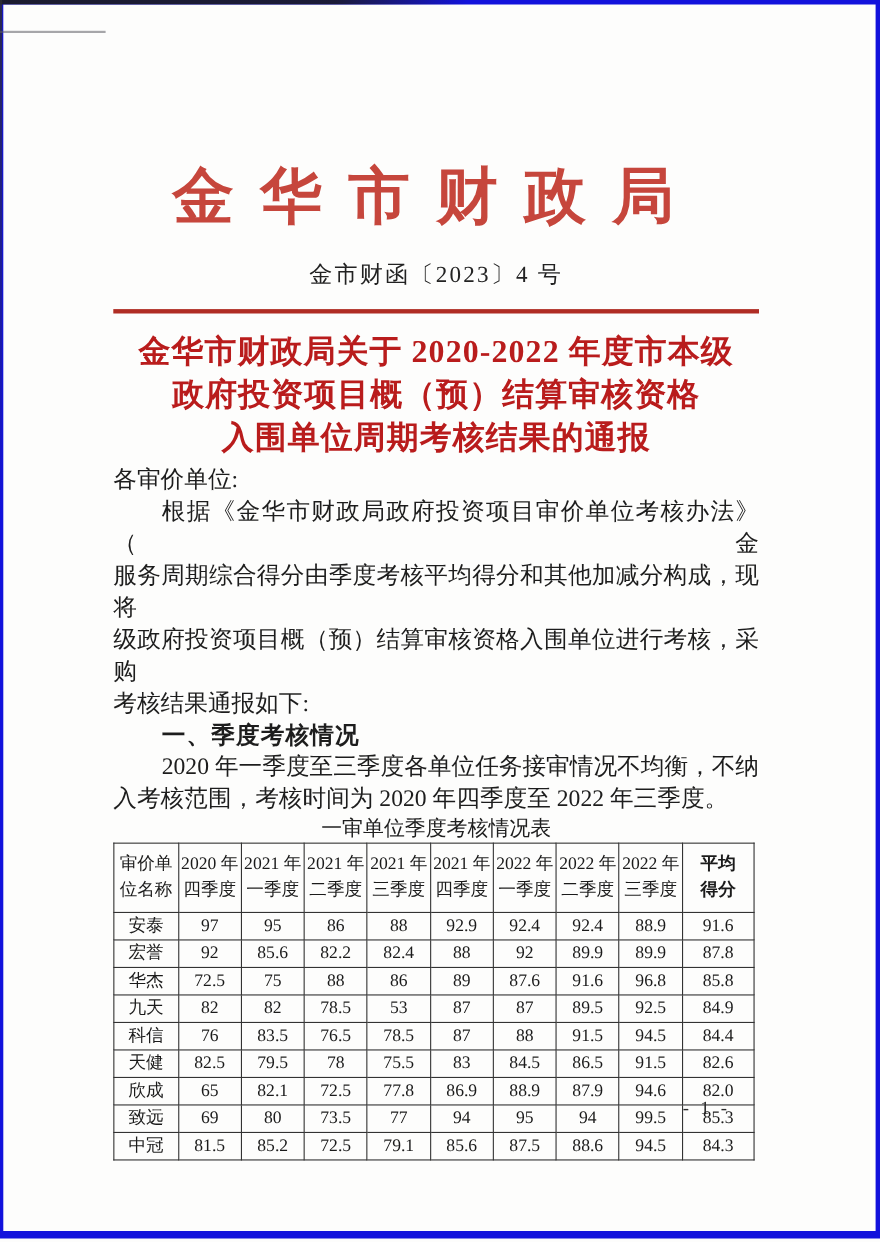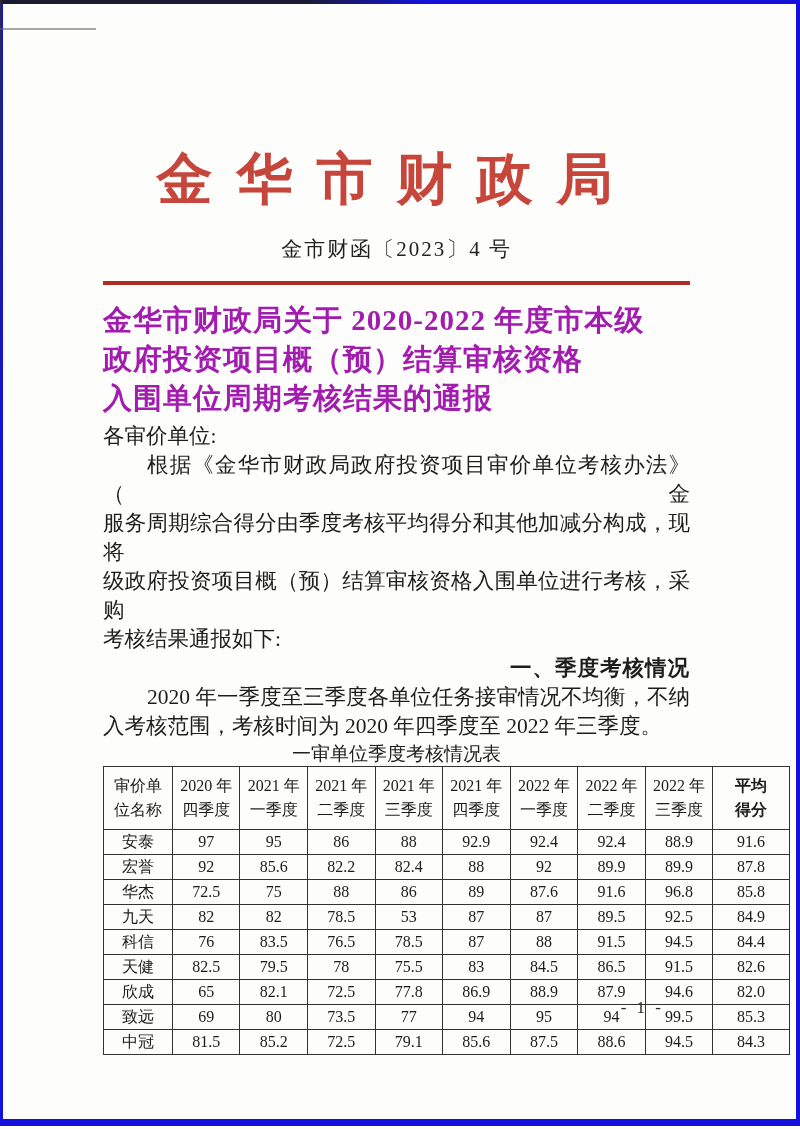--- a/index.html
+++ b/index.html
@@ -37,33 +37,33 @@
     margin: 147px 0 0 0; text-align: center; white-space: nowrap;
     font-size: 56px; line-height: 64px; font-weight: bold;
     letter-spacing: 24px; color: var(--accent-red, #c6463c);
   }
   .doc-number {
     margin-top: 24px; text-align: center;
     font-size: 21px; line-height: 28px; letter-spacing: 2px; color: #222;
   }
   .red-rule { margin-top: 18px; height: 4px; background: var(--rule-red, #b02d24); }
 
-  .doc-title { margin: 16px 0 0 0; text-align: left; font-weight: bold; color: #a21caf; }
+  .doc-title { margin: 16px 0 0 0; text-align: center; font-weight: bold; color: #b91c1c; }
   .doc-title .tline { display: block; font-size: 29px; line-height: 39px; letter-spacing: 1px; }
 
   .body-text { margin-top: 4px; font-size: 21.5px; line-height: 29px; color: #1d1d1d; }
   .line { margin: 0; }
-  .indent { text-indent: 44px; text-align: right; }
+  .indent { text-indent: 44px; }
   .fill { text-align: justify; text-align-last: justify; }
   .heading { font-family: "Liberation Sans", "DejaVu Sans", sans-serif; font-weight: bold; letter-spacing: 1px; }
 
   .table-caption { margin: 3px 0 2px 0; text-align: center; font-size: 19px; line-height: 20px; color: #202020; }
 
   table.score-table {
-    width: 687px; border-collapse: collapse; table-layout: fixed;
+    width: 583px; border-collapse: collapse; table-layout: fixed;
     font-size: 16px; color: #1b1b1b;
   }
   .score-table th, .score-table td {
     border: 1px solid #333; text-align: center; vertical-align: middle; padding: 0;
   }
   .score-table thead th { height: 62px; font-weight: normal; font-size: 16px; }
   .score-table thead th:last-child { font-weight: bold; }
   .score-table thead .hl { display: block; line-height: 24px; }
   .score-table tbody td { height: 24px; line-height: 24px; }
   col.c-unit { width: 9.7%; }

